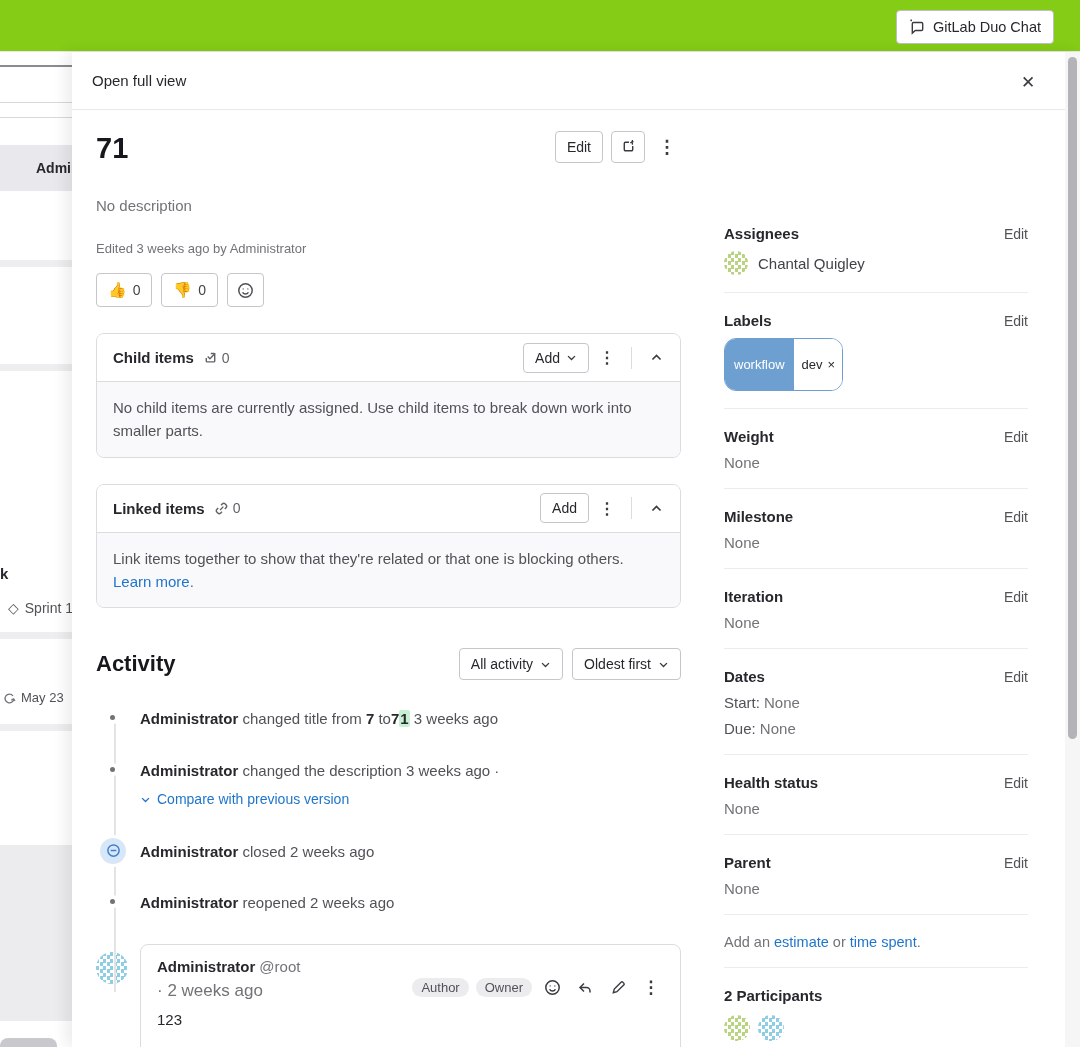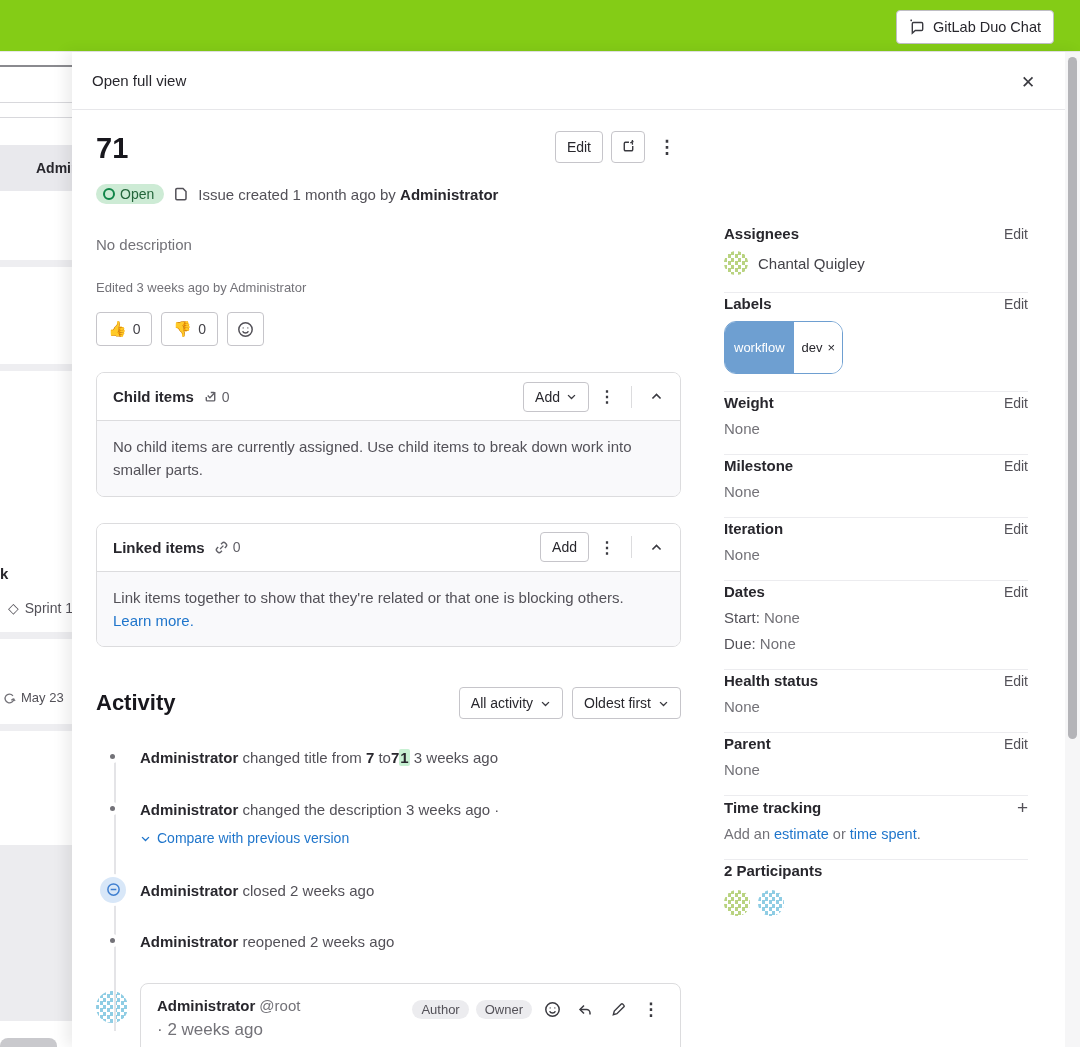--- a/index.html
+++ b/index.html
@@ -94,32 +94,32 @@
   .comment-row { display:flex; margin-top:10px; }
   .avatar { border-radius:50%; flex:none; }
   .idt-blue { background-color:#8fcde4;
     background-image:conic-gradient(#fff 25%, transparent 0 50%, #fff 0 75%, transparent 0);
     background-size:7px 7px; }
   .idt-green { background-color:#b9d380;
     background-image:conic-gradient(#fff 25%, transparent 0 50%, #fff 0 75%, transparent 0);
     background-size:7px 7px; }
   .comment-card { margin-left:12px; width:541px; border:1px solid #dcdcde; border-radius:8px;
     padding:13px 16px; min-height:120px; }
-  .comment-top { display:flex; align-items:flex-start; }
+  .comment-top { display:flex; align-items:flex-end; }
   .comment-who { font-size:15px; }
   .comment-who .uname { color:#737278; font-weight:normal; margin-left:4px; }
   .comment-time { margin-top:6px; font-size:17px; color:#737278; }
   .comment-acts { margin-left:auto; display:flex; align-items:center; gap:7px; }
   .role-pill { background:#ececef; color:#535158; font-size:13px; border-radius:10px; padding:2px 9px; }
   .mini-icon { width:26px; height:26px; display:flex; align-items:center; justify-content:center;
     background:none; border:none; color:#3a3a40; cursor:pointer; }
   .comment-body { margin-top:10px; font-size:15px; color:#28272d; }
 
   
-  .side-section { padding-bottom:17px; margin-bottom:2px; border-bottom:1px solid #ececef; }
+  .side-section { padding-bottom:17px; margin-bottom:19px; border-bottom:1px solid #ececef; }
   .side-section.last { border-bottom:none; }
   .side-head { display:flex; align-items:center; }
   .side-title { font-size:15px; font-weight:bold; color:#28272d; }
   .side-edit { margin-left:auto; font-size:14px; color:#535158; background:none; border:none; cursor:pointer; }
   .side-val { margin-top:9px; font-size:15px; color:#737278; }
   .assignee-row { margin-top:9px; display:flex; align-items:center; gap:10px; font-size:15px; color:#434248; }
   .scoped-label { margin-top:9px; display:inline-flex; align-items:stretch; border:1px solid #6e9fd1;
     border-radius:12px; overflow:hidden; font-size:13px; cursor:pointer; }
   .scoped-label .scope { background:#6e9fd1; color:#fff; padding:18px 9px; }
   .scoped-label .val { background:#fff; color:#28272d; padding:3px 7px 3px 8px; display:flex; align-items:center; gap:5px; }
@@ -202,35 +202,20 @@
                   <path d="M8.5 3.5 H4.7 A1.2 1.2 0 0 0 3.5 4.7 v6.6 a1.2 1.2 0 0 0 1.2 1.2 h6.6 a1.2 1.2 0 0 0 1.2 -1.2 V7.5"></path>
                   <path d="M12.2 3.8 h-2.4 M12.2 3.8 v2.4 M12.2 1 v2 M11 3.8 h0" stroke-width="1.3"></path>
                   <path d="M12.2 1.6 v2.2 M11.1 2.7 h2.2" stroke-width="1.3"></path>
                 </svg>
               </span>
             </button>
             <button class="icon-btn" style="font-size:18px; font-weight:bold;">⋮</button>
           </div>
         </div>
 
-        <div class="status-row">
-          <span class="badge-open">
-            <span class="ring"></span>
-            <span>Open</span>
-          </span>
-          <span>
-            <svg width="16" height="16" viewBox="0 0 16 16" fill="none" stroke="#535158" stroke-width="1.5">
-              <path d="M4 2.5 h6 l3 3 v7 a1.2 1.2 0 0 1 -1.2 1.2 H4 a1.2 1.2 0 0 1 -1.2 -1.2 V3.7 A1.2 1.2 0 0 1 4 2.5 z"></path>
-            </svg>
-          </span>
-          <span>
-            <span>Issue created 1 month ago by</span>
-            <b>Administrator</b>
-          </span>
-        </div>
 
         <div class="no-desc">No description</div>
         <div class="edited">Edited 3 weeks ago by Administrator</div>
 
         <div class="reactions">
           <button class="award-btn">
             <span class="emo">👍</span>
             <span>0</span>
           </button>
           <button class="award-btn">
@@ -488,24 +473,20 @@
 
         <div class="side-section">
           <div class="side-head">
             <span class="side-title">Parent</span>
             <button class="side-edit">Edit</button>
           </div>
           <div class="side-val">None</div>
         </div>
 
         <div class="side-section">
-          <div class="side-head">
-            <span class="side-title">Time tracking</span>
-            <button class="side-edit" style="font-size:19px; line-height:1;">+</button>
-          </div>
           <div class="tt-line">
             <span>Add an</span>
             <a class="link-blue">estimate</a>
             <span>or</span>
             <a class="link-blue">time spent</a><span>.</span>
           </div>
         </div>
 
         <div class="side-section last">
           <div class="side-head">

